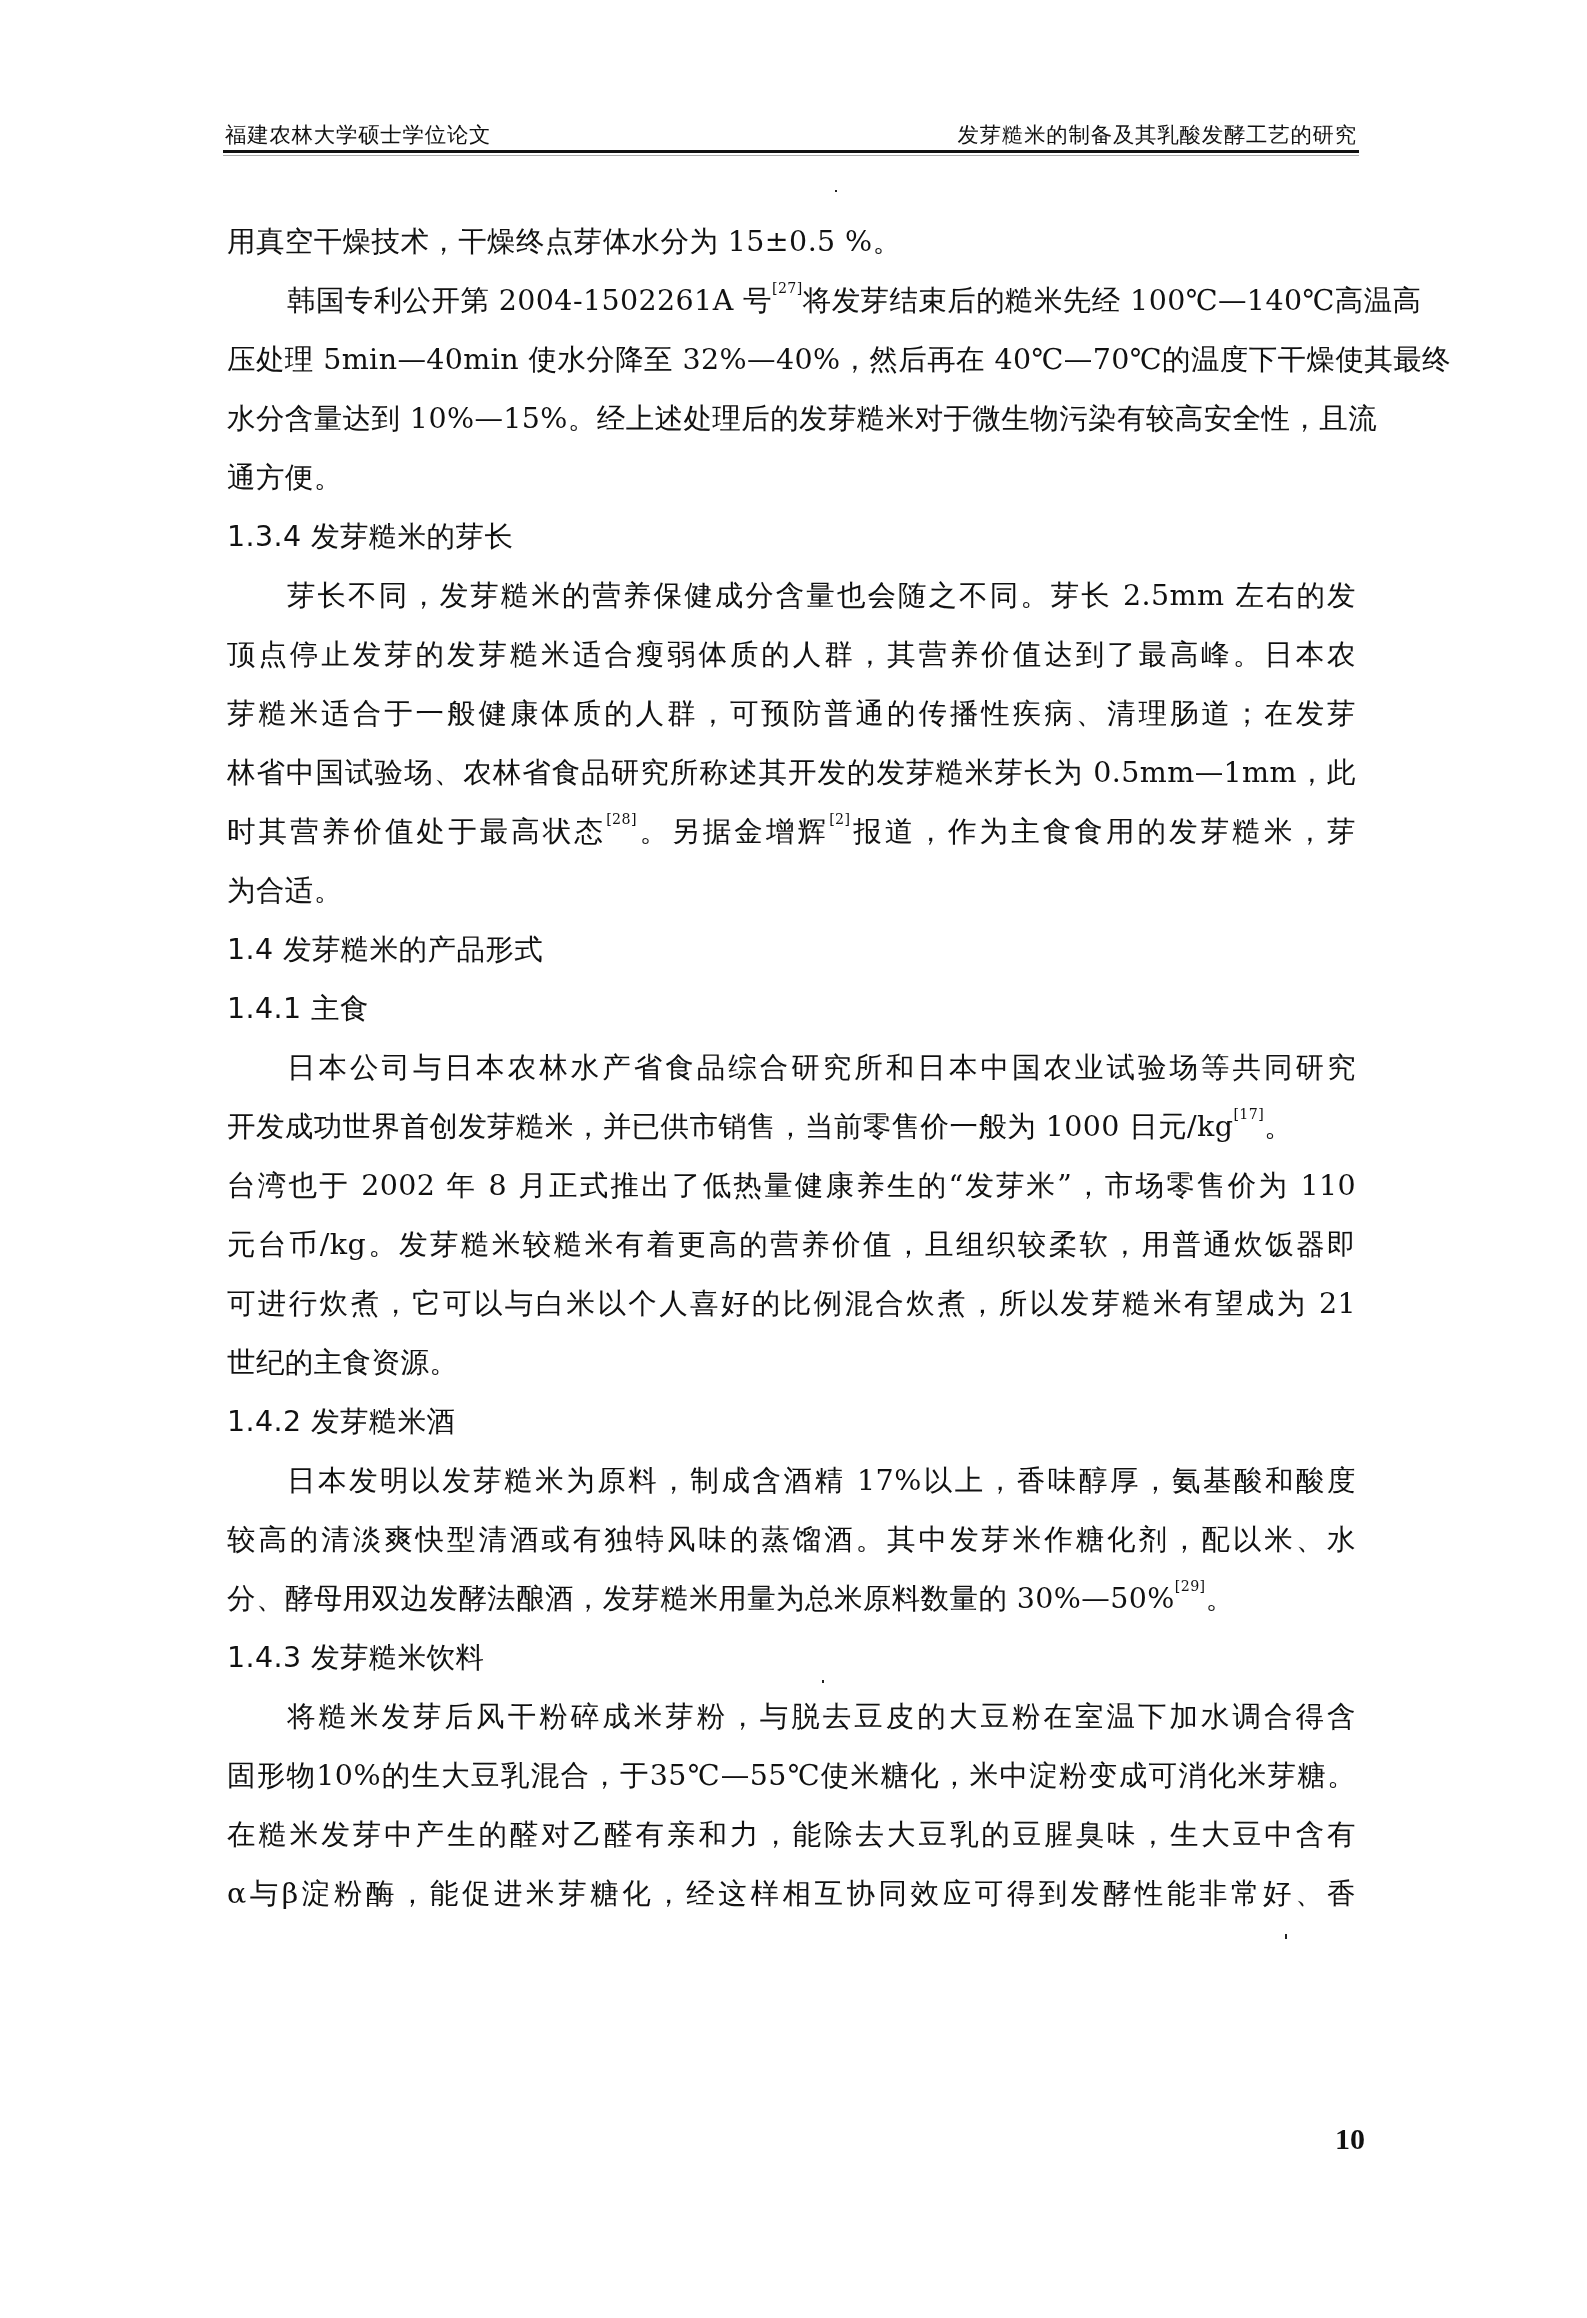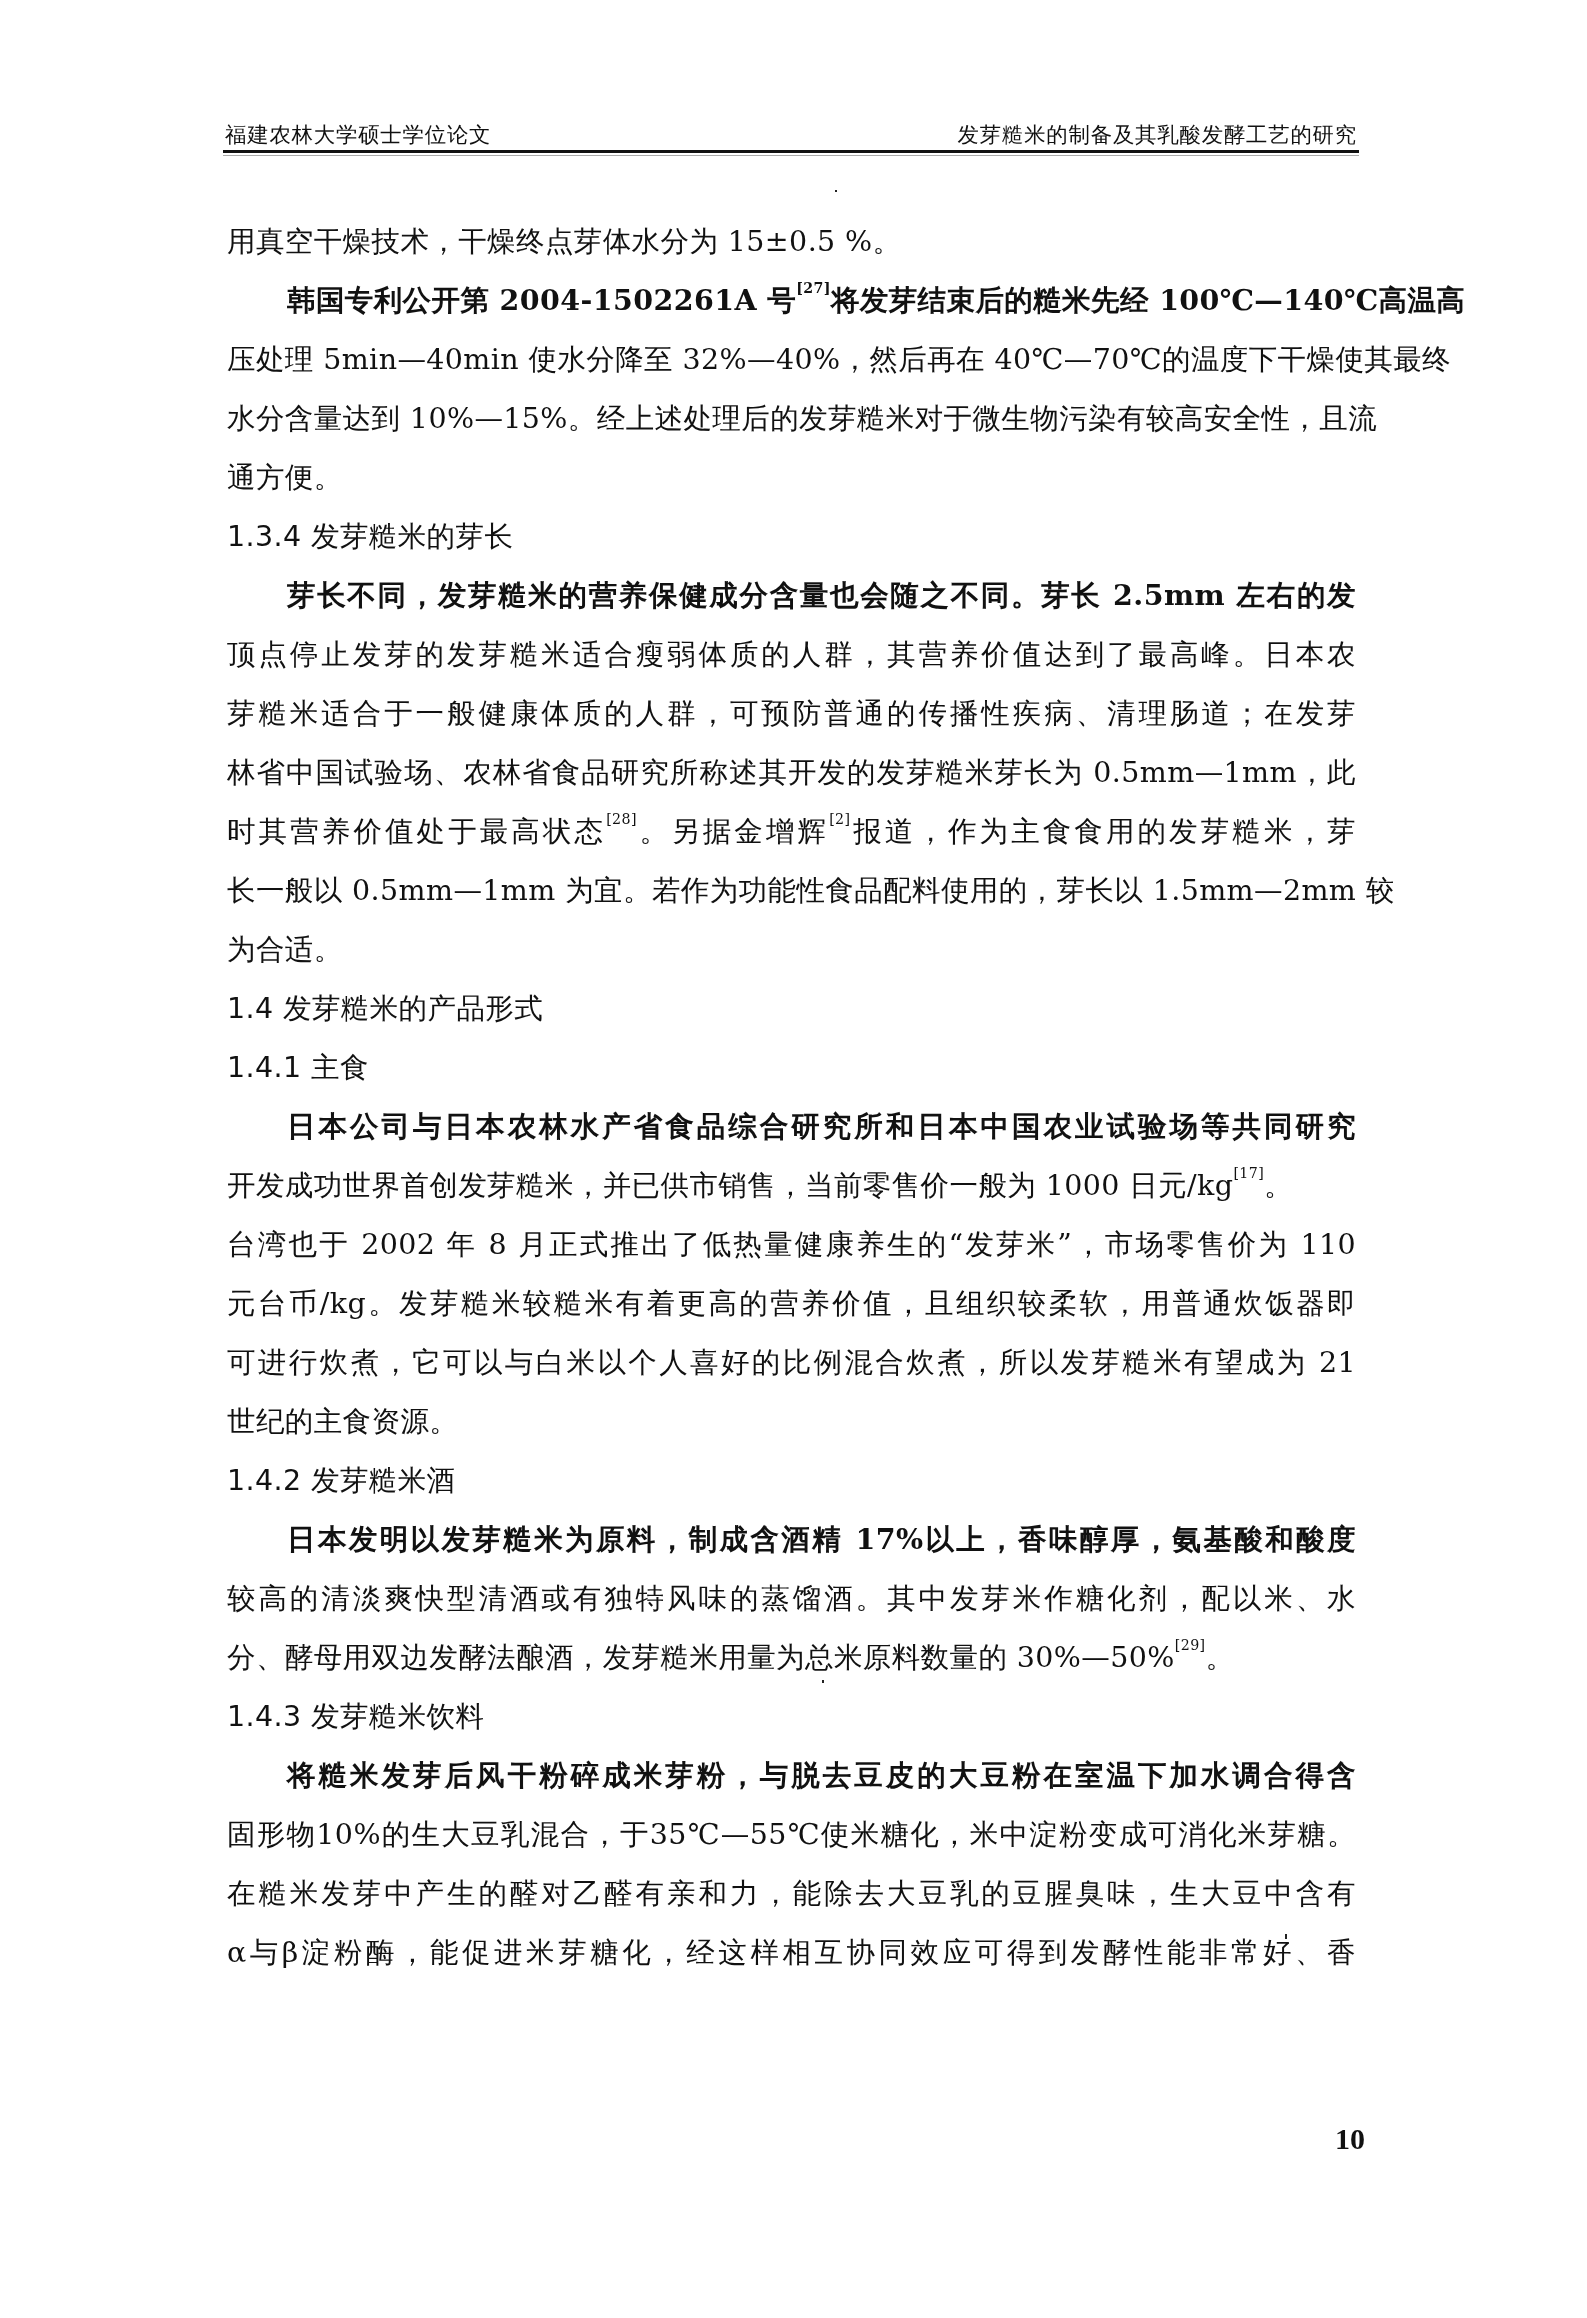--- a/index.html
+++ b/index.html
@@ -64,21 +64,20 @@
     white-space: nowrap;
     text-align: justify;
     text-align-last: justify;
     letter-spacing: 0.4px;
   }
   .line.last {
     text-align-last: left;
   }
   .line.indent {
     padding-left: 60px;
-    font-weight: bold;
   }
   .heading {
     height: 59px;
     line-height: 59px;
     font-size: 28.5px;
     font-weight: normal;
     font-family: "DejaVu Sans", "Liberation Sans", sans-serif;
     white-space: nowrap;
     letter-spacing: 0.4px;
   }
@@ -124,21 +123,20 @@
         <div class="line"><span>水分含量达到 10%—15%。经上述处理后的发芽糙米对于微生物污染有较高安全性，且流</span></div>
         <div class="line last"><span>通方便。</span></div>
       </div>
       <div class="heading">1.3.4 发芽糙米的芽长</div>
       <div>
         <div class="line indent"><span>芽长不同，发芽糙米的营养保健成分含量也会随之不同。芽长 2.5mm 左右的发</span></div>
         <div class="line"><span>顶点停止发芽的发芽糙米适合瘦弱体质的人群，其营养价值达到了最高峰。日本农</span></div>
         <div class="line"><span>芽糙米适合于一般健康体质的人群，可预防普通的传播性疾病、清理肠道；在发芽</span></div>
         <div class="line"><span>林省中国试验场、农林省食品研究所称述其开发的发芽糙米芽长为 0.5mm—1mm，此</span></div>
         <div class="line"><span><span>时其营养价值处于最高状态</span><sup class="ref">[28]</sup><span>。另据金增辉</span><sup class="ref">[2]</sup><span>报道，作为主食食用的发芽糙米，芽</span></span></div>
-        <div class="line"><span>长一般以 0.5mm—1mm 为宜。若作为功能性食品配料使用的，芽长以 1.5mm—2mm 较</span></div>
         <div class="line last"><span>为合适。</span></div>
       </div>
       <div class="heading">1.4 发芽糙米的产品形式</div>
       <div class="heading">1.4.1 主食</div>
       <div>
         <div class="line indent"><span>日本公司与日本农林水产省食品综合研究所和日本中国农业试验场等共同研究</span></div>
         <div class="line last"><span><span>开发成功世界首创发芽糙米，并已供市销售，当前零售价一般为 1000 日元/kg</span><sup class="ref">[17]</sup><span>。</span></span></div>
         <div class="line"><span>台湾也于 2002 年 8 月正式推出了低热量健康养生的“发芽米”，市场零售价为 110</span></div>
         <div class="line"><span>元台币/kg。发芽糙米较糙米有着更高的营养价值，且组织较柔软，用普通炊饭器即</span></div>
         <div class="line"><span>可进行炊煮，它可以与白米以个人喜好的比例混合炊煮，所以发芽糙米有望成为 21</span></div>

